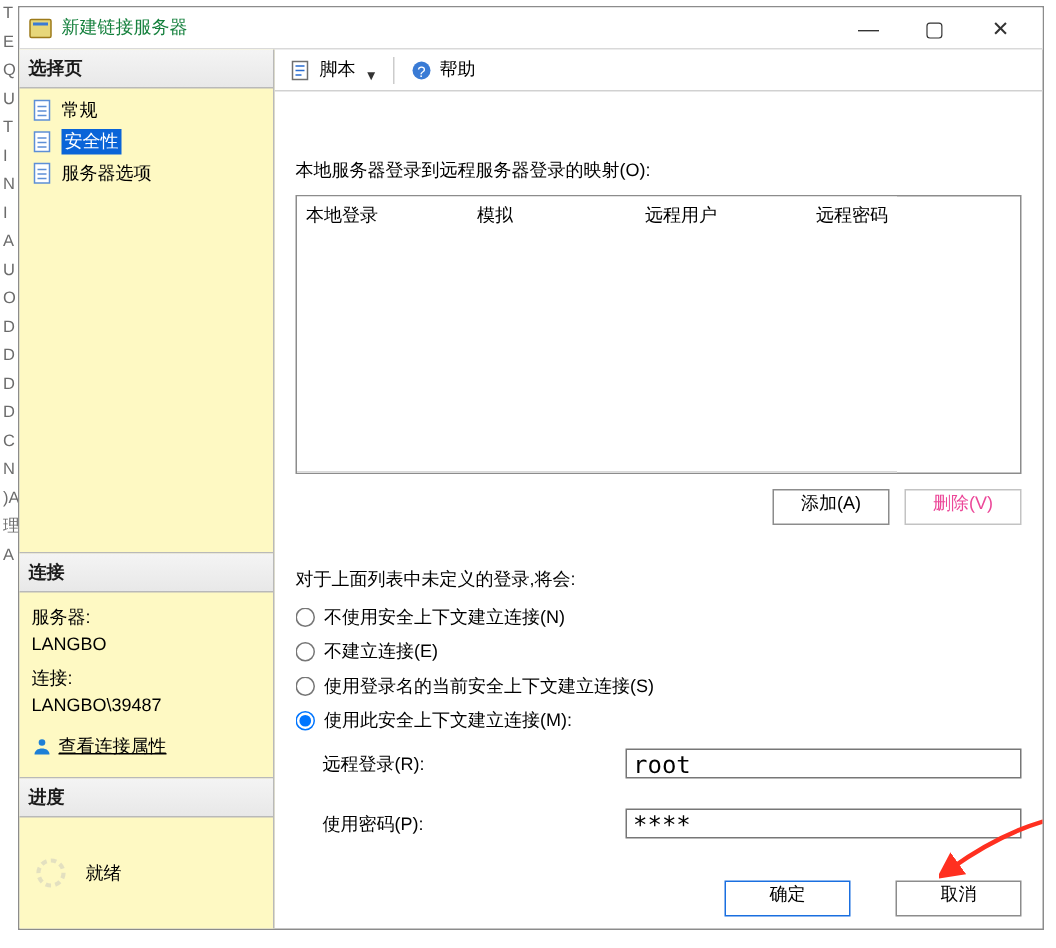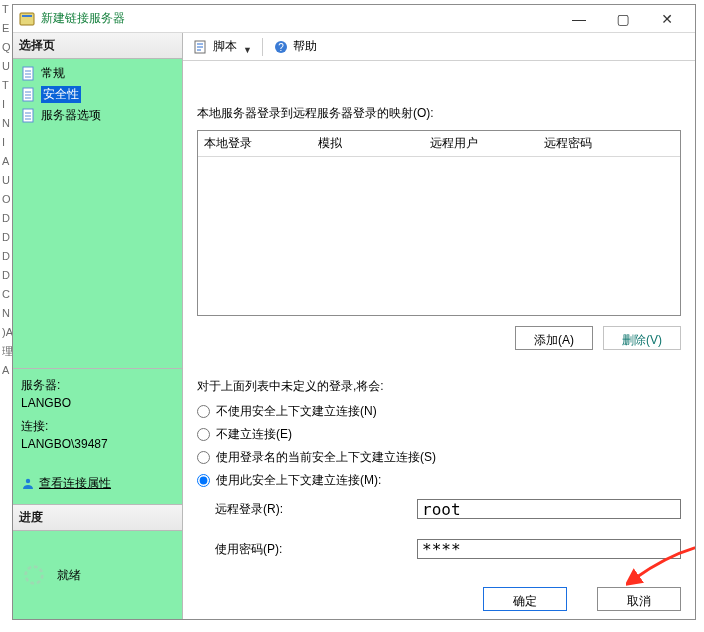--- a/index.html
+++ b/index.html
@@ -47,21 +47,21 @@
     flex: 1;
     display: flex;
     min-height: 0;
   }
 
   .left-pane {
     width: 170px;
     border-right: 1px solid #b9b9b9;
     display: flex;
     flex-direction: column;
-    background: #86efac;
+    background: #fef9c3;
   }
   .section-head {
     background: linear-gradient(#f4f4f4, #e8e8e8);
     border-bottom: 1px solid #b9b9b9;
     font-weight: bold;
     padding: 4px 6px;
     color: #1a1a1a;
   }
   .tree {
     flex: 0 0 auto;
@@ -112,46 +112,46 @@
     flex:1;
     padding: 14px 14px 10px 14px;
     position: relative;
     overflow: hidden;
   }
   .mapping-label { margin: 30px 0 8px 0; }
   .grid {
     border: 1px solid #8c8c8c;
     height: 186px;
     background: #fff;
-    display:flex; flex-direction:column;
+    display:flex; flex-direction:row;
   }
   .grid-head {
     display:flex;
     background: #fff;
     border-bottom: 1px solid #d9d9d9;
   }
   .grid-body { flex:1; }
   .gh {
     padding: 4px 6px;
     color: #000;
     white-space: nowrap;
   }
   .gh.c1{flex:0 0 114px;} .gh.c2{flex:0 0 112px;} .gh.c3{flex:0 0 114px;} .gh.c4{flex:1;}
 
   .add-del {
     display:flex; justify-content:flex-end; gap:10px; margin-top:10px;
   }
   .btn {
     border:1px solid #8c8c8c; background:#fff;
     min-width: 78px; height:24px;
-    display:flex; align-items:flex-end; justify-content:center;
+    display:flex; align-items:flex-start; justify-content:center;
     padding: 0 8px;
     font-size:12px;
   }
-  .btn.disabled { color:#0f766e; border-color:#c3c3c3; }
+  .btn.disabled { color:#ec4899; border-color:#c3c3c3; }
 
   .radio-block { margin-top: 28px; }
   .radio-intro { margin-bottom: 8px; }
   .radio-row { display:flex; align-items:center; gap:6px; margin:6px 0; }
   .radio-row input { margin:0; }
 
   .cred-grid {
     margin-top: 10px;
     display:grid;
     grid-template-columns: 200px 1fr;
@@ -261,26 +261,27 @@
         </div>
         <div class="tree-item">
           <svg class="page-icon" viewBox="0 0 16 16">
               <rect x="2" y="1" width="10" height="13" fill="#fff" stroke="#5d8fd6"></rect>
               <path d="M4 5h6M4 8h6M4 11h6" stroke="#5d8fd6"></path>
             </svg>
           <span class="label">服务器选项</span>
         </div>
       </div>
 
+      <div class="section-head">连接</div>
       <div class="conn-block">
         <div class="row">服务器:</div>
         <div class="row">LANGBO</div>
         <div class="row" style="margin-top:8px">连接:</div>
         <div class="row">LANGBO\39487</div>
-        <div class="row link" style="margin-top:24px">
+        <div class="row link" style="margin-top:12px">
           <svg width="14" height="14" viewBox="0 0 14 14">
               <circle cx="7" cy="4" r="2.2" fill="#1d7fd6"></circle>
               <path d="M2 12c0-2.6 2.2-4 5-4s5 1.4 5 4" fill="#1d7fd6"></path>
             </svg>
           <span>查看连接属性</span>
         </div>
       </div>
 
       <div class="section-head">进度</div>
       <div class="progress-block">

